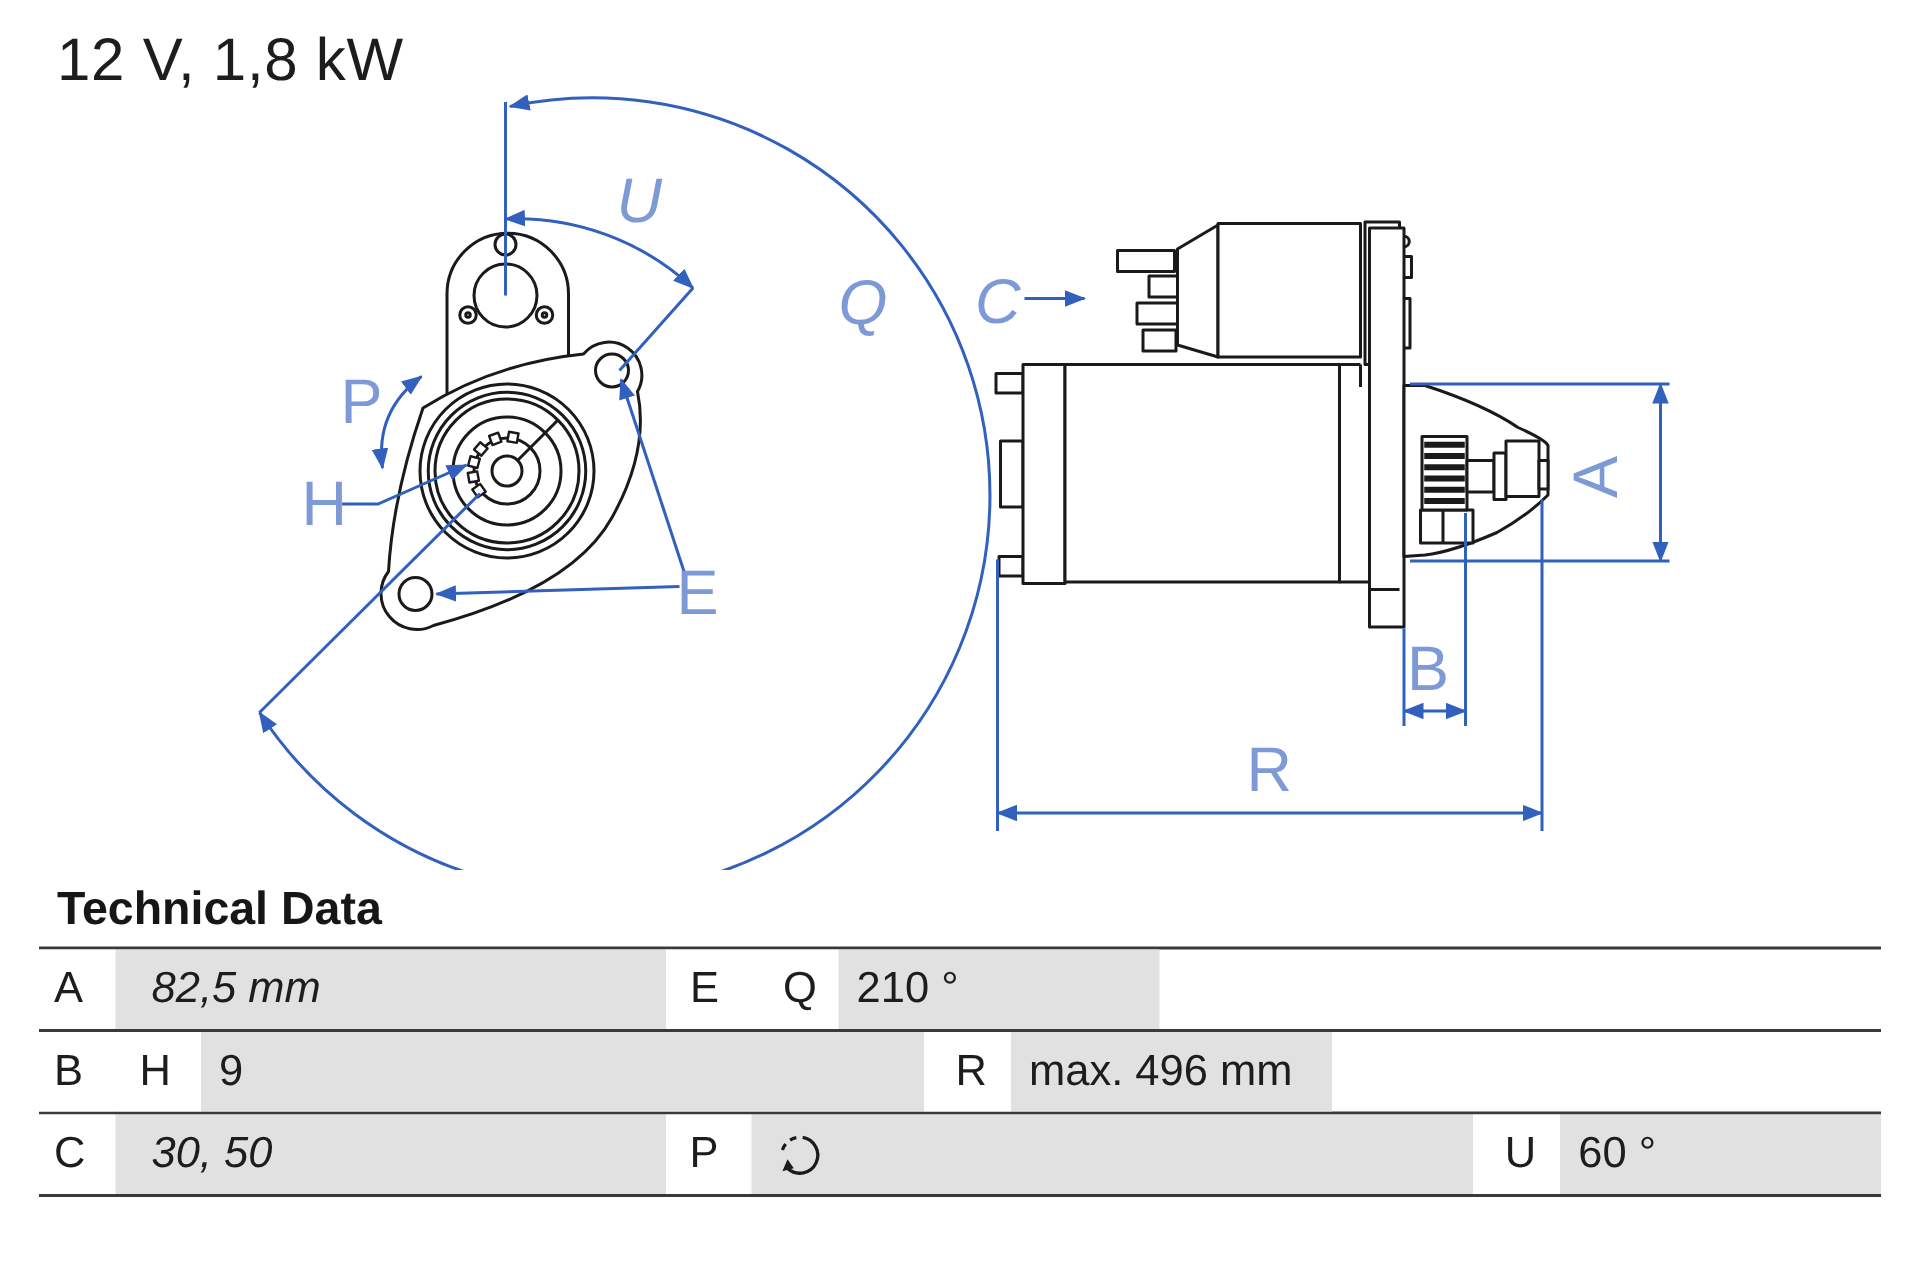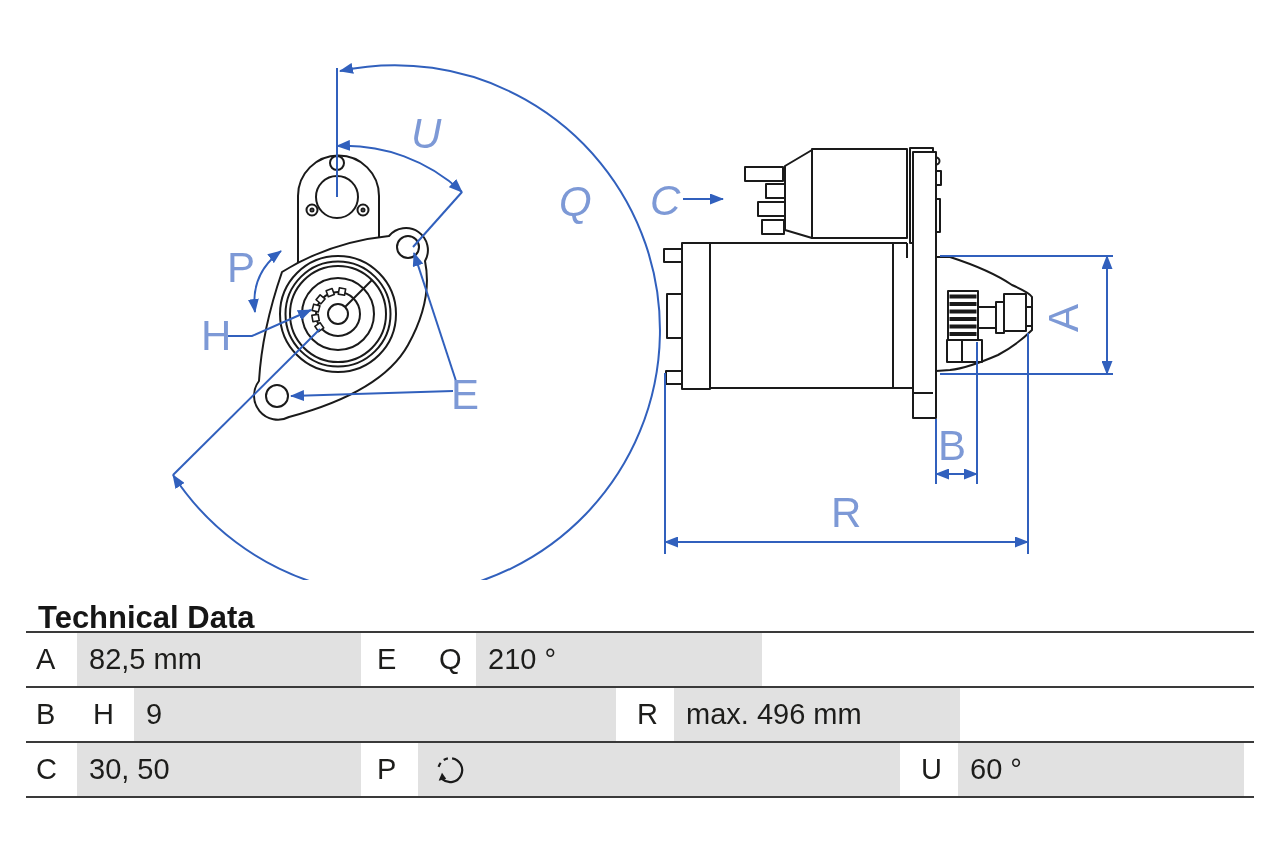--- a/index.html
+++ b/index.html
@@ -3,39 +3,40 @@
 <meta charset="utf-8">
 <style>
   html,body{margin:0;padding:0;background:#fff;}
   #stage{position:relative;width:1280px;height:853px;background:#ffffff;overflow:hidden;
          font-family:"Liberation Sans",sans-serif;color:#1d1d1b;}
   #page-title{position:absolute;left:38px;top:18px;font-size:40px;letter-spacing:.5px;color:#1d1d1b;white-space:pre;}
   #drawing-svg{position:absolute;left:0;top:0;}
   .dim-label{font-family:"Liberation Sans",sans-serif;font-size:42px;fill:#7d99d6;}
   .dim-label.it{font-style:italic;}
   
-  #td-heading{position:absolute;left:38px;top:600px;font-size:31px;font-weight:bold;color:#161616;}
+  #td-heading{position:absolute;left:38px;top:588px;font-size:31px;font-weight:bold;color:#161616;}
   #td-table{position:absolute;left:26px;top:631px;width:1228px;border-bottom:2px solid #3a3a3a;}
   .t-row{display:flex;height:53px;border-top:2px solid #3a3a3a;align-items:center;font-size:29px;color:#1d1d1b;}
   .t-cell{height:100%;display:flex;align-items:center;box-sizing:border-box;}
   .key{background:#fff;}
   .val{background:#e1e1e1;}
   .cl1{width:51px;padding-left:10px;}
-  .cv1{width:284px;padding-left:12px;}
+  .cv1{width:367px;padding-left:24px;font-style:italic;}
   .cl2{width:57px;padding-left:16px;}
   .cv2{width:482px;padding-left:12px;}
   .cl3{width:58px;padding-left:21px;}
-  .cv3{width:286px;padding-left:12px;}
+  .cv3{width:214px;padding-left:12px;}
   .rot-icon{margin-left:2px;display:block;}
 </style>
 </head>
 <body>
 
 <div id="stage">
 
+  <div id="page-title">12 V, 1,8 kW</div>
 
   <svg id="drawing-svg" width="1280" height="580" viewBox="0 0 1280 580">
     <defs>
       <marker id="arr" markerUnits="userSpaceOnUse" markerWidth="14" markerHeight="11" viewBox="0 0 14 11" refX="13" refY="5.5" orient="auto-start-reverse">
         <path d="M0,0 L14,5.5 L0,11 Z" fill="#3160bd"></path>
       </marker>
     </defs>
 
     <g stroke="#1a1a1a" stroke-width="2" fill="none" stroke-linejoin="round">
 

